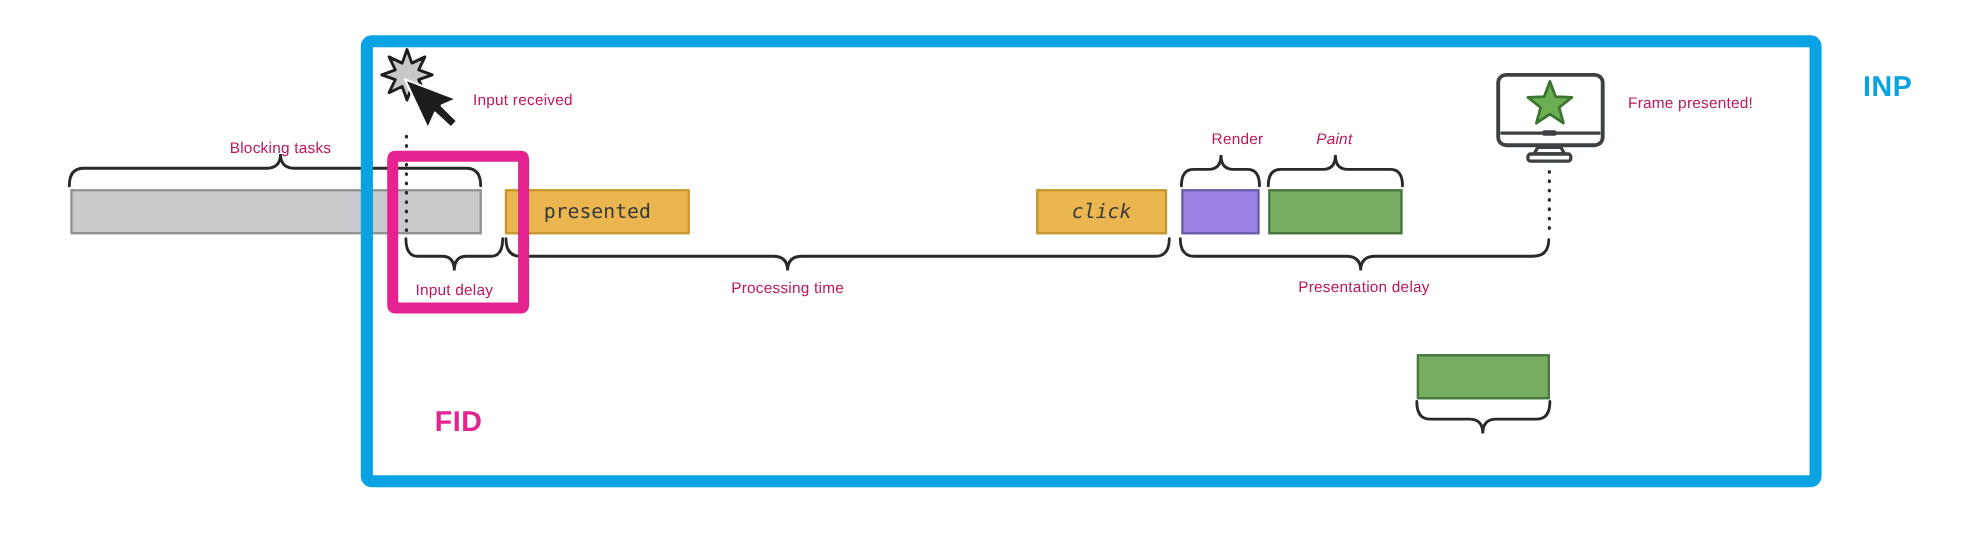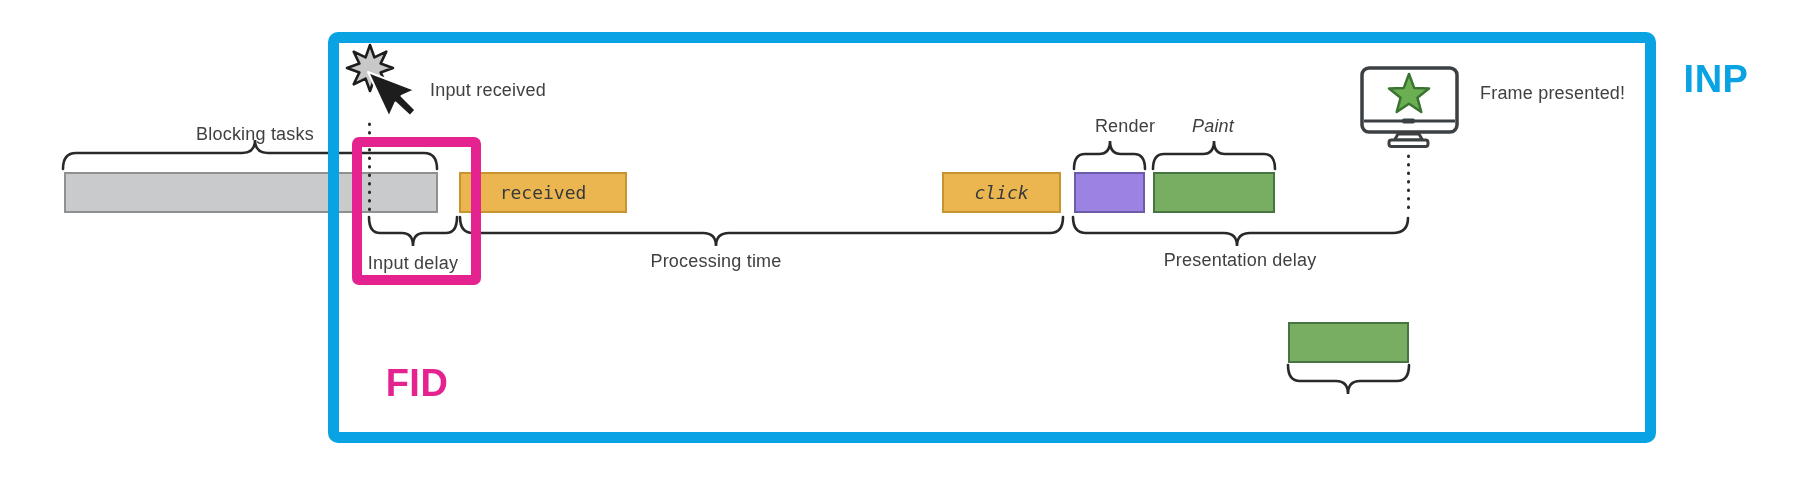--- a/index.html
+++ b/index.html
@@ -19,49 +19,49 @@
   .bar-purple{background:#9c82e3;border-color:#6b5ca8;}
   .bar-green {background:#77ae61;border-color:#477440;}
   .bar-compositing{top:322px;}
   
   svg.lineart{position:absolute;left:0;top:0;z-index:2;pointer-events:none;}
   svg.toplayer{position:absolute;left:0;top:0;z-index:4;pointer-events:none;}
   .brace{fill:none;stroke:#27292b;stroke-width:2.6;stroke-linecap:round;}
   .dotline{fill:none;stroke:#27292b;stroke-width:3;stroke-linecap:round;stroke-dasharray:0.5 8;}
   
   .lbl{
-    position:absolute;transform:translate(-50%,-50%);font-size:18px;color:#404040;
+    position:absolute;transform:translate(-50%,-50%);font-size:14px;color:#be185d;
     white-space:nowrap;z-index:2;letter-spacing:0.2px;
   }
   .lbl-left{transform:translate(0,-50%);}
   
   .inp-box{
     position:absolute;left:328px;top:32px;width:1328px;height:411px;box-sizing:border-box;
     border:11px solid #09a2e3;border-radius:10px;z-index:3;background:transparent;
   }
   .fid-box{
     position:absolute;left:352px;top:137px;width:129px;height:148px;box-sizing:border-box;
     border:10px solid #e42290;border-radius:7px;z-index:3;background:transparent;
   }
   .big-lbl{
-    position:absolute;transform:translate(-50%,-50%);font-size:38px;font-weight:700;
+    position:absolute;transform:translate(-50%,-50%);font-size:26px;font-weight:700;
     z-index:5;white-space:nowrap;letter-spacing:0.5px;
   }
   .big-inp{color:#09a2e3;}
   .big-fid{color:#e42290;margin-top:44px;}
 </style>
 </head>
 <body>
 
 <div class="canvas">
 
   <div class="bar bar-gray" style="left:64px;width:374px;"></div>
 
   <div class="bar bar-gold" style="left:459px;width:168px;">
-    <span>received</span>
+    <span>presented</span>
   </div>
 
 
   <div class="bar bar-gold" style="left:942px;width:119px;font-style:italic;">
     <span>click</span>
   </div>
 
   <div class="bar bar-purple" style="left:1074px;width:71px;"></div>
 
   <div class="bar bar-green" style="left:1153px;width:122px;"></div>

